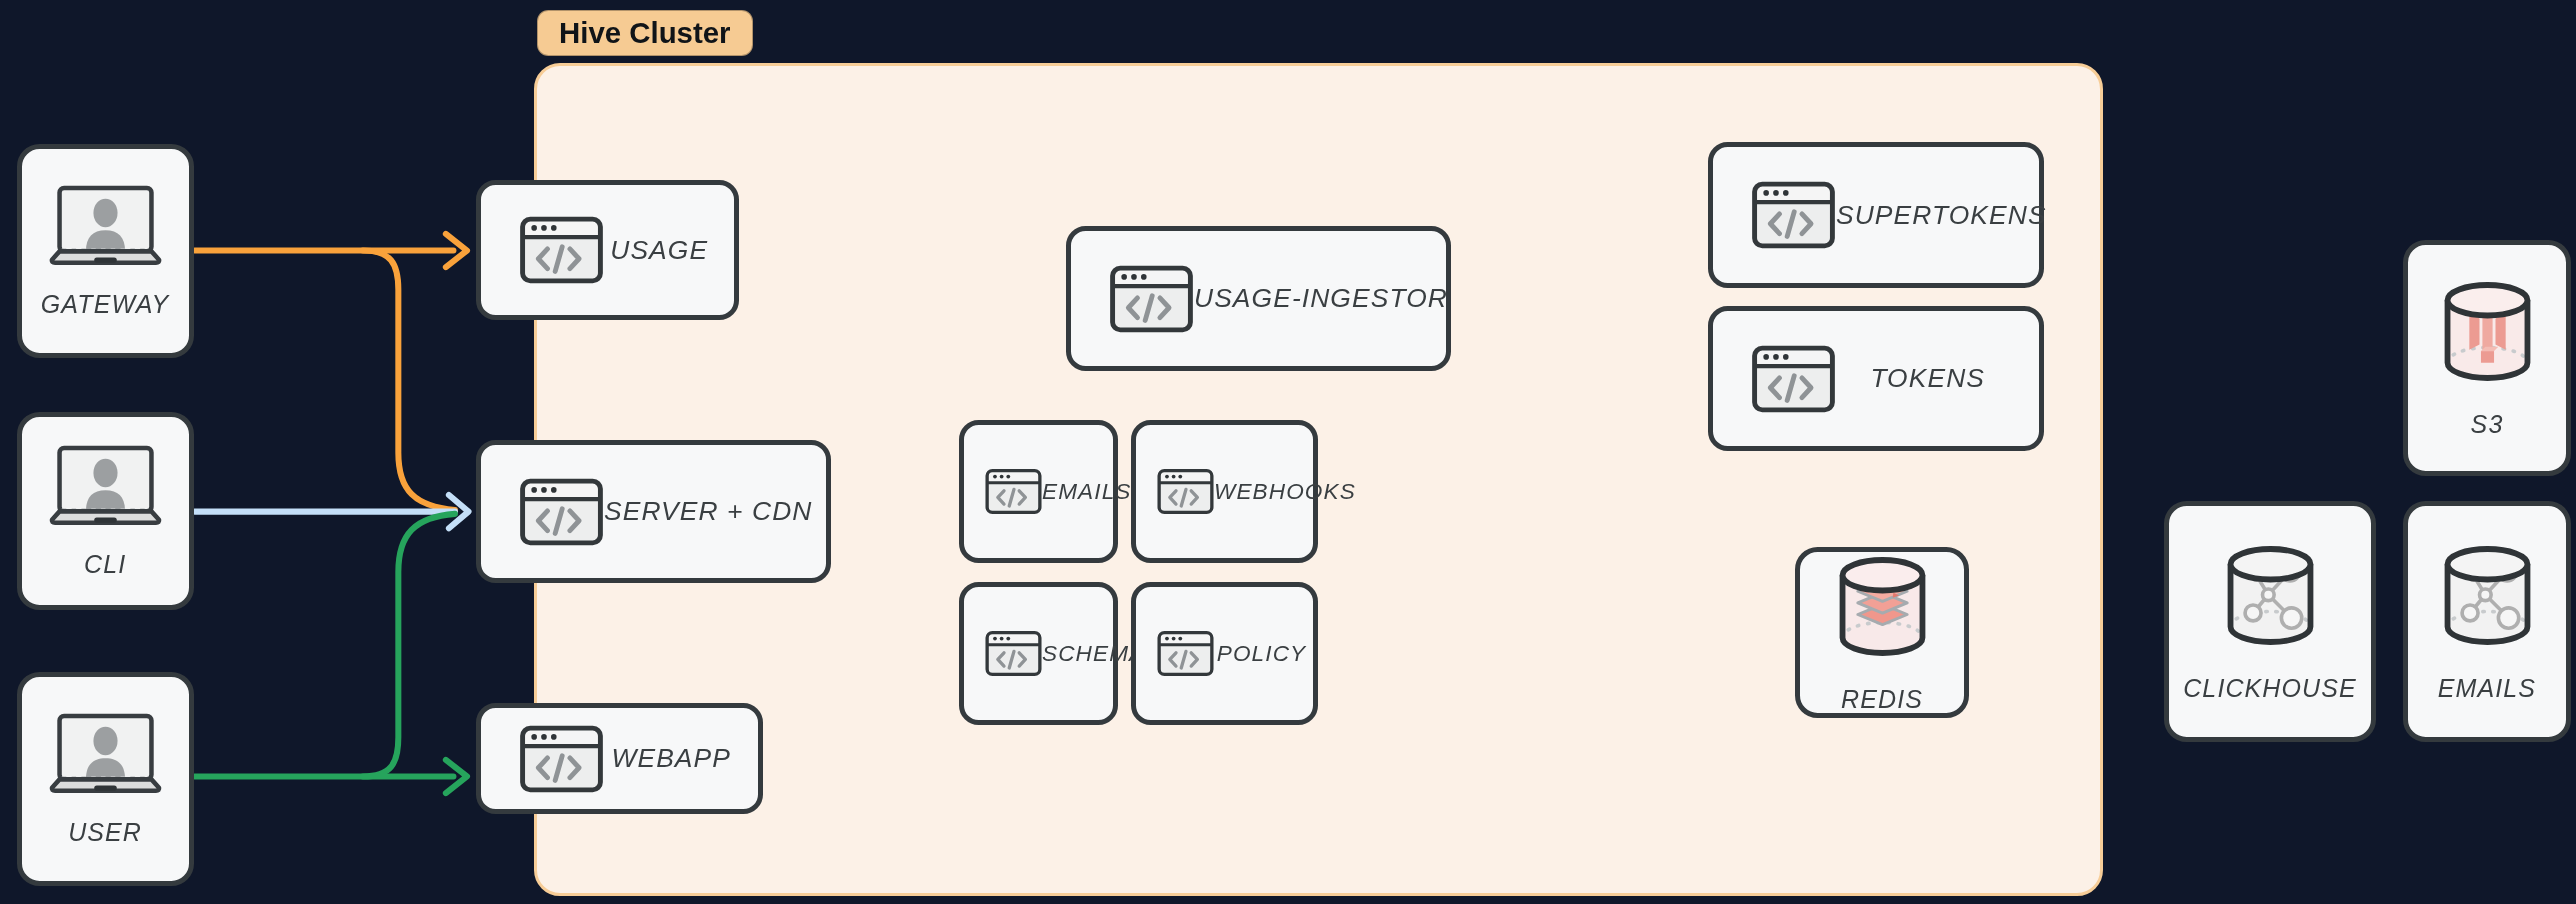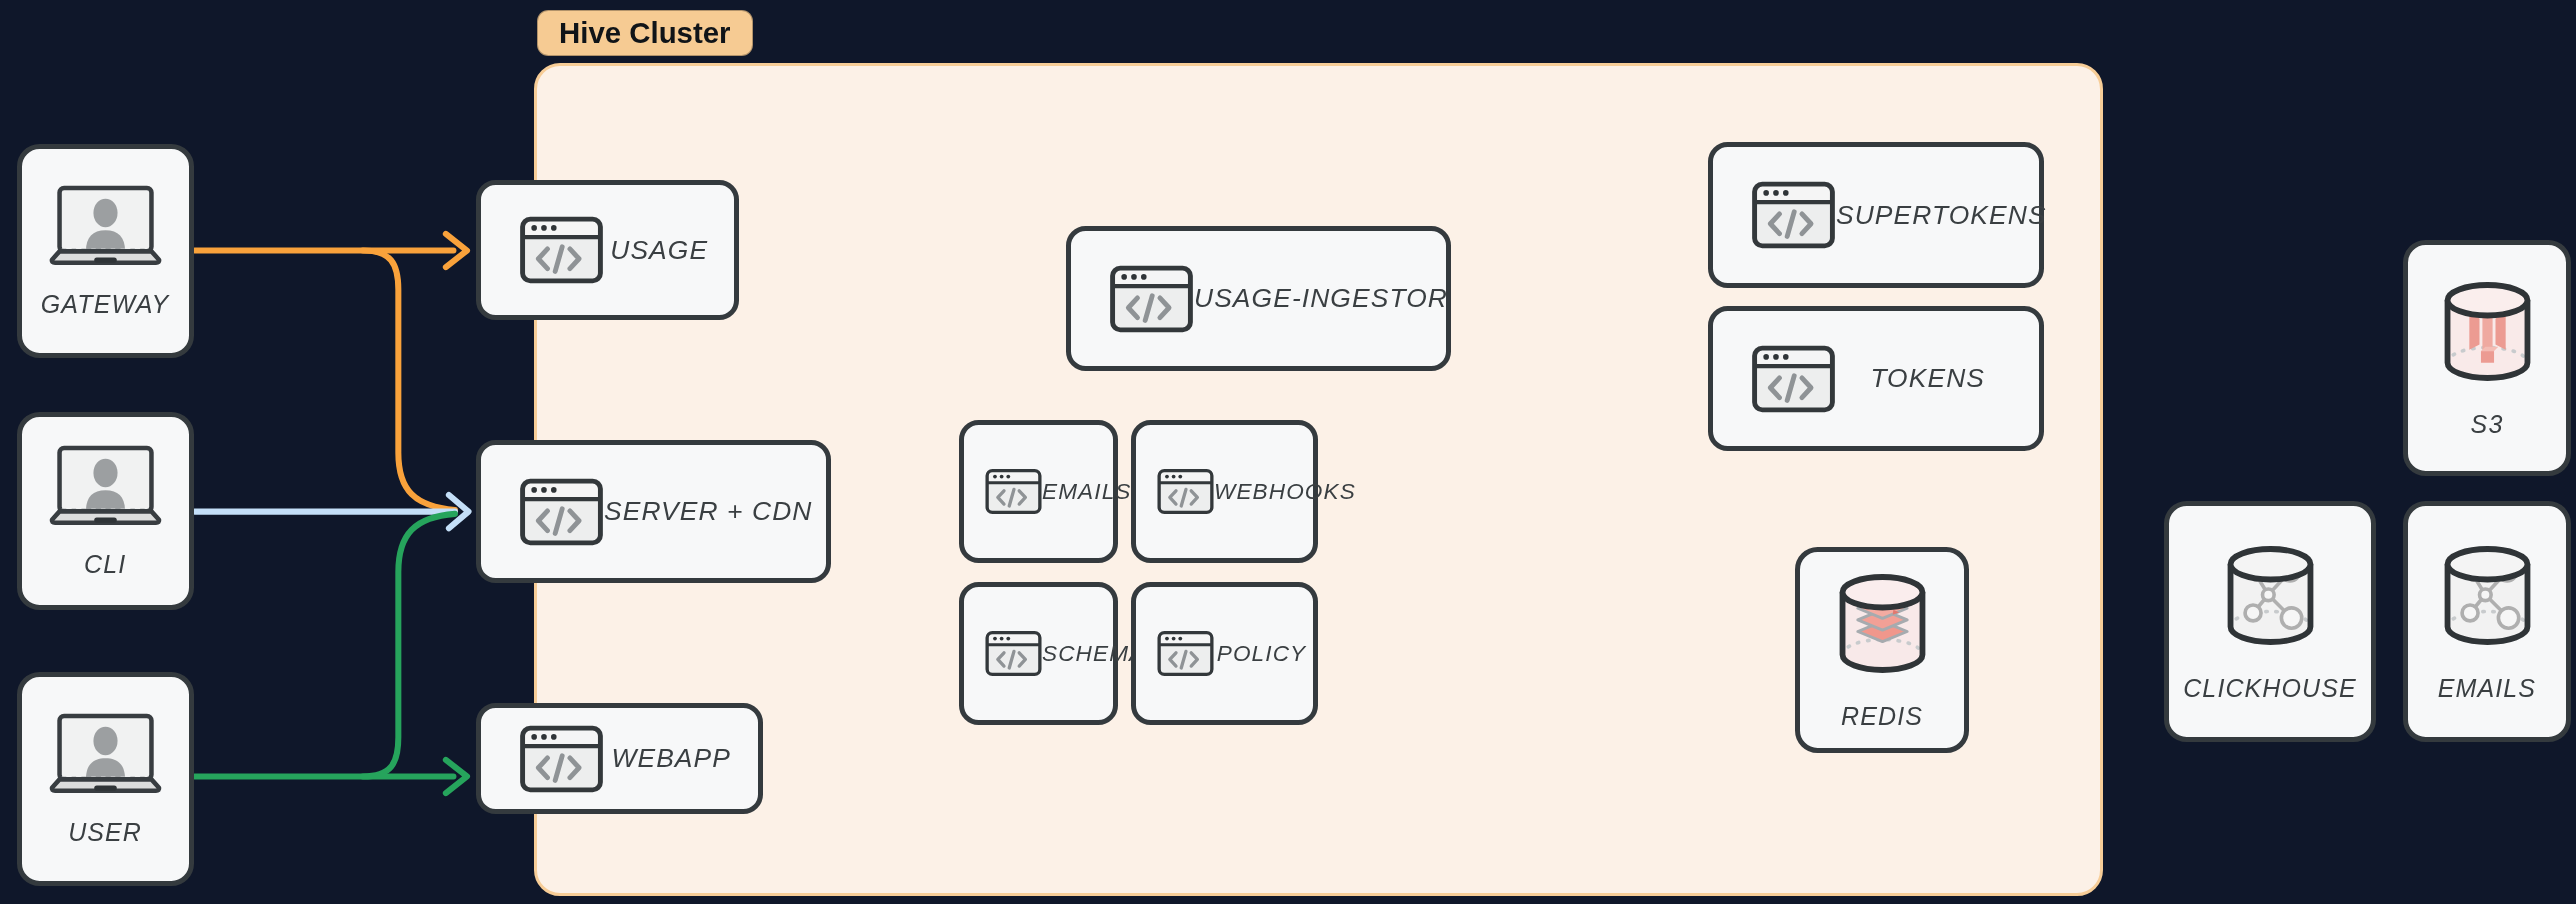--- a/index.html
+++ b/index.html
@@ -214,21 +214,21 @@
         <use href="#sym-browser"></use>
       </svg>
     <span class="lbl">SUPERTOKENS</span>
   </div>
   <div class="node svc" style="left:1708px;top:306px;width:336px;height:145px">
     <svg class="icon i-md" viewBox="0 0 112 90" width="85" height="68">
         <use href="#sym-browser"></use>
       </svg>
     <span class="lbl">TOKENS</span>
   </div>
-  <div class="node col" style="left:1795px;top:547px;width:174px;height:206px">
+  <div class="node col" style="left:1795px;top:547px;width:174px;height:171px">
     <svg class="icon i-db" viewBox="0 0 126 145" width="95" height="109">
         <use href="#sym-db-redis"></use>
       </svg>
     <span class="lbl">REDIS</span>
   </div>
 
   <div class="node col" style="left:2403px;top:240px;width:168px;height:236px">
     <svg class="icon i-db" viewBox="0 0 126 145" width="95" height="109">
         <use href="#sym-db-s3"></use>
       </svg>

